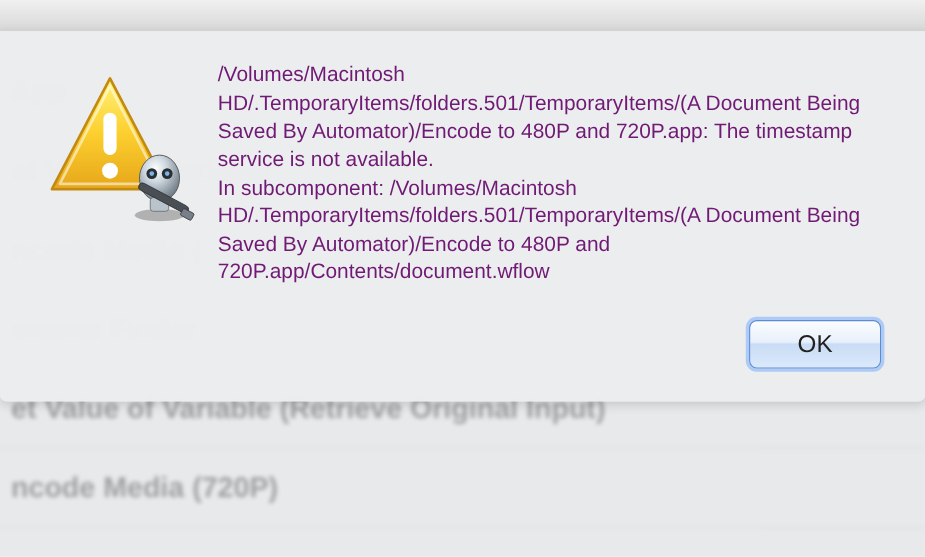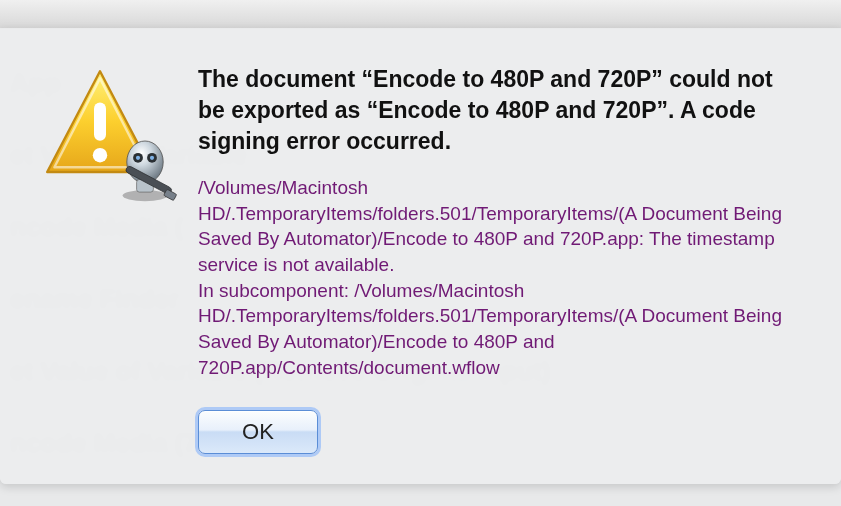--- a/index.html
+++ b/index.html
@@ -82,21 +82,21 @@
     }
     .body-text {
       font-size: 19px;
       color: #701a75;
       line-height: 1.35;
       white-space: pre-wrap;
       word-break: break-word;
     }
     .button-row {
       display: flex;
-      justify-content: flex-start;
+      justify-content: flex-end;
       margin-top: 30px;
     }
     .ok-btn {
       min-width: 120px;
       height: 44px;
       font-size: 22px;
       font-family: inherit;
       border-radius: 7px;
       border: 1px solid #5a8dd6;
       background: linear-gradient(to bottom, #fbfdfe 0%, #e8f0fb 45%, #c9dcf5 50%, #dbe9fa 100%);
@@ -148,21 +148,20 @@
         <circle cx="40" cy="34" r="7" fill="#2a2f33"></circle>
         <circle cx="40" cy="34" r="3" fill="#7fb2e6"></circle>
         <circle cx="60" cy="34" r="7" fill="#2a2f33"></circle>
         <circle cx="60" cy="34" r="3" fill="#7fb2e6"></circle>
         <rect x="38" y="65" width="24" height="18" rx="4" fill="#b9c3cb" stroke="#666"></rect>
         <rect x="20" y="58" width="72" height="10" rx="5" transform="rotate(28 50 63)" fill="#4a4f55" stroke="#2b2e31"></rect>
         <rect x="78" y="82" width="16" height="10" rx="2" transform="rotate(28 86 87)" fill="#77808a" stroke="#333"></rect>
       </svg>
     </div>
     <div class="content-col">
-      <div class="headline">The document “Encode to 480P and 720P” could not be exported as “Encode to 480P and 720P”. A code signing error occurred.</div>
       <div class="body-text">/Volumes/Macintosh HD/.TemporaryItems/folders.501/TemporaryItems/(A Document Being Saved By Automator)/Encode to 480P and 720P.app: The timestamp service is not available.
 In subcomponent: /Volumes/Macintosh HD/.TemporaryItems/folders.501/TemporaryItems/(A Document Being Saved By Automator)/Encode to 480P and 720P.app/Contents/document.wflow</div>
       <div class="button-row">
         <button class="ok-btn">OK</button>
       </div>
     </div>
   </div>
 </div>
 
 </body></html>

